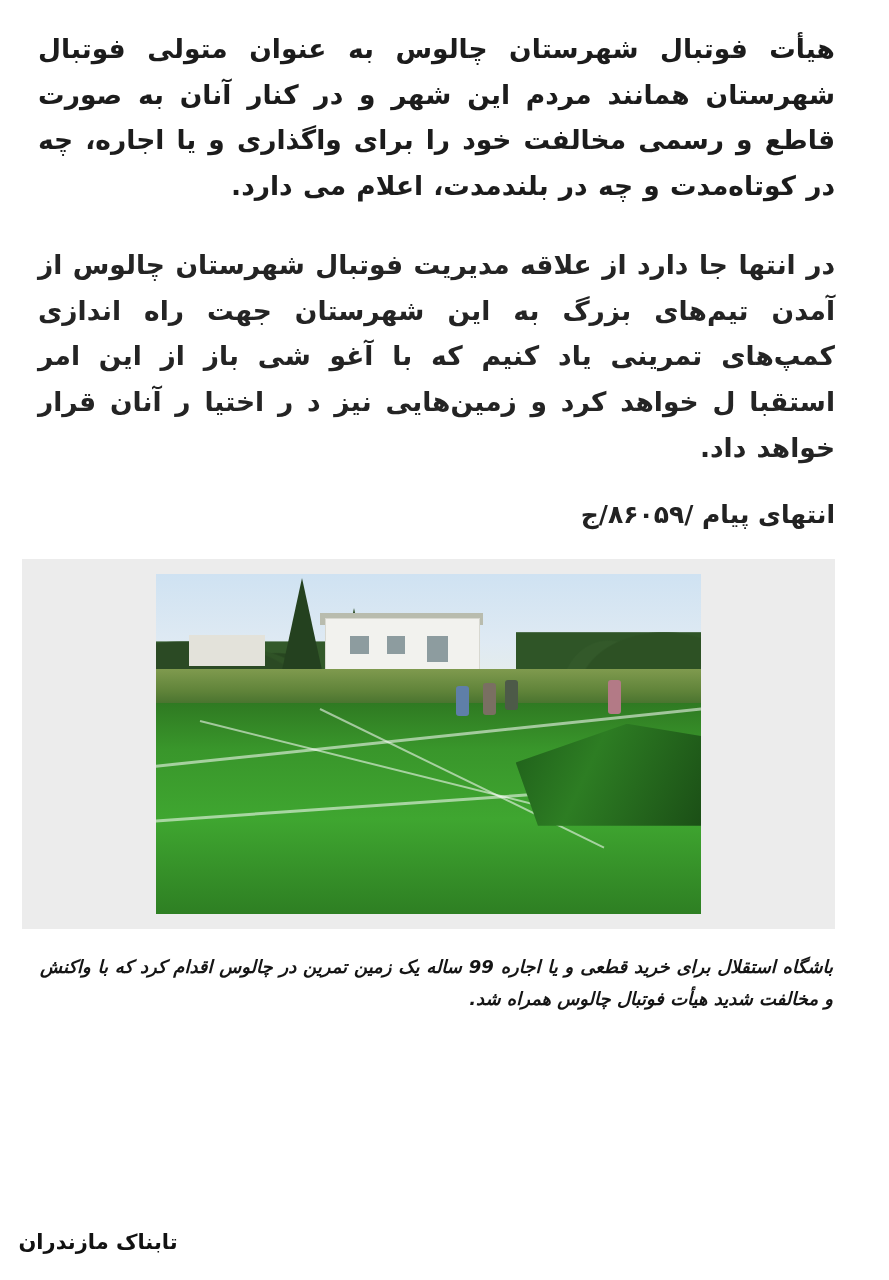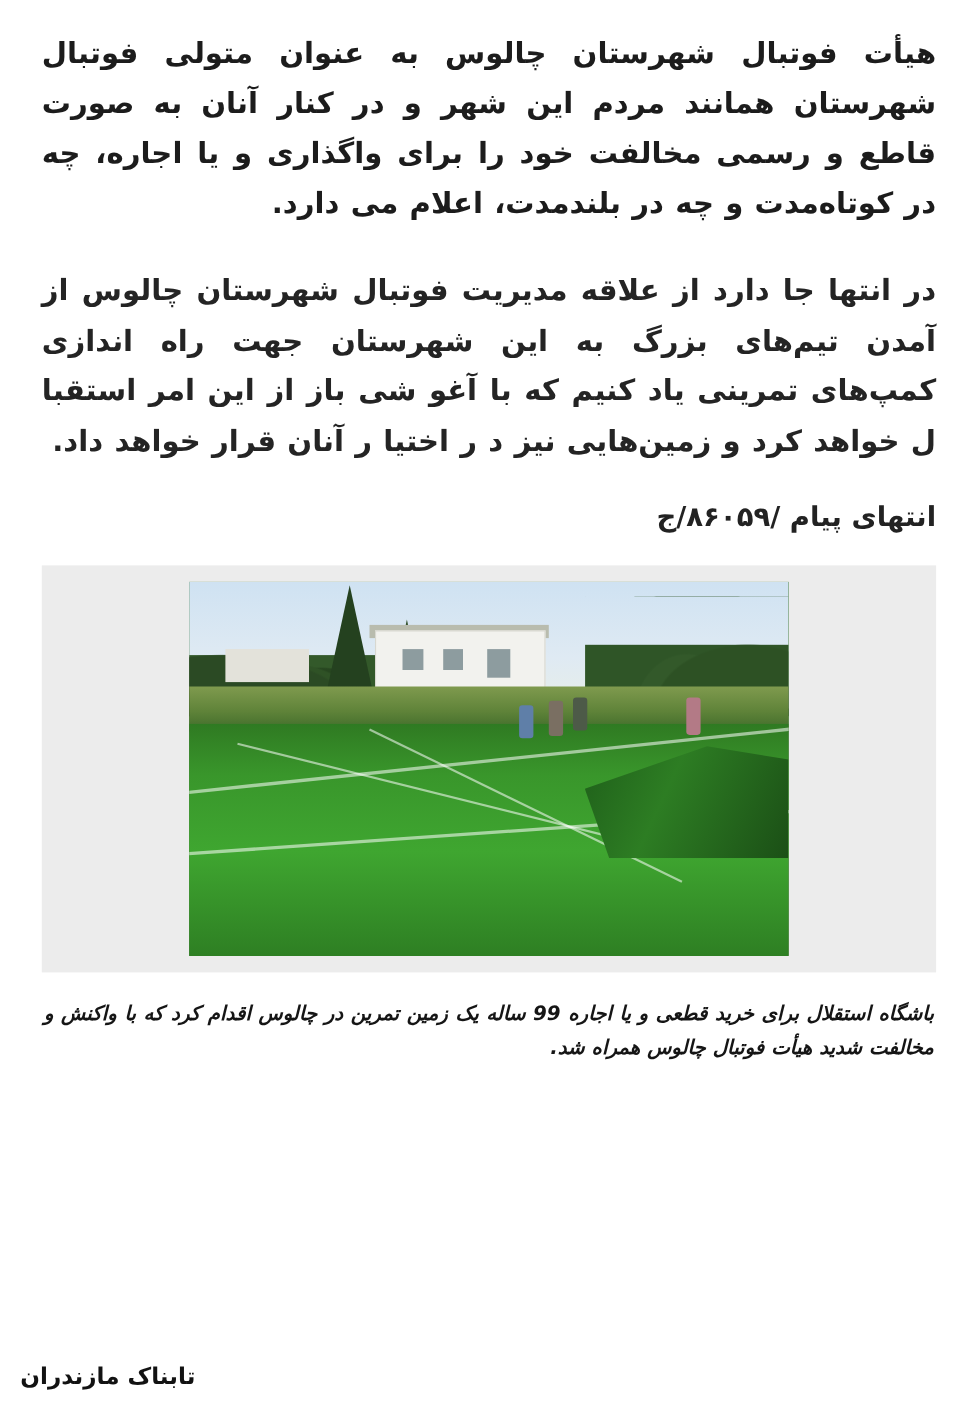--- a/index.html
+++ b/index.html
@@ -14,21 +14,21 @@
     overflow: hidden;
     font-family: "DejaVu Sans", "Liberation Sans", sans-serif;
     color: #1a1a1a;
   }
   .page {
     position: relative;
     width: 889px;
     height: 1280px;
     background: #fff;
     box-sizing: border-box;
-    padding: 26px 38px 0 38px;
+    padding: 26px 54px 0 38px;
   }
   .article-body {
     direction: rtl;
     text-align: justify;
     text-align-last: right;
   }
   .para {
     font-size: 26.5px;
     line-height: 1.72;
     font-weight: 700;
@@ -180,21 +180,20 @@
   }
   .watermark {
     position: absolute;
     left: 14px;
     bottom: 8px;
     width: 168px;
     height: 42px;
     background: #ffffff;
     border-radius: 3px;
     display: flex;
-    align-items: center;
     justify-content: center;
     overflow: hidden;
   }
   .wm-text {
     font-size: 21px;
     font-weight: 700;
     color: #121212;
     direction: rtl;
     letter-spacing: -0.5px;
     white-space: nowrap;

